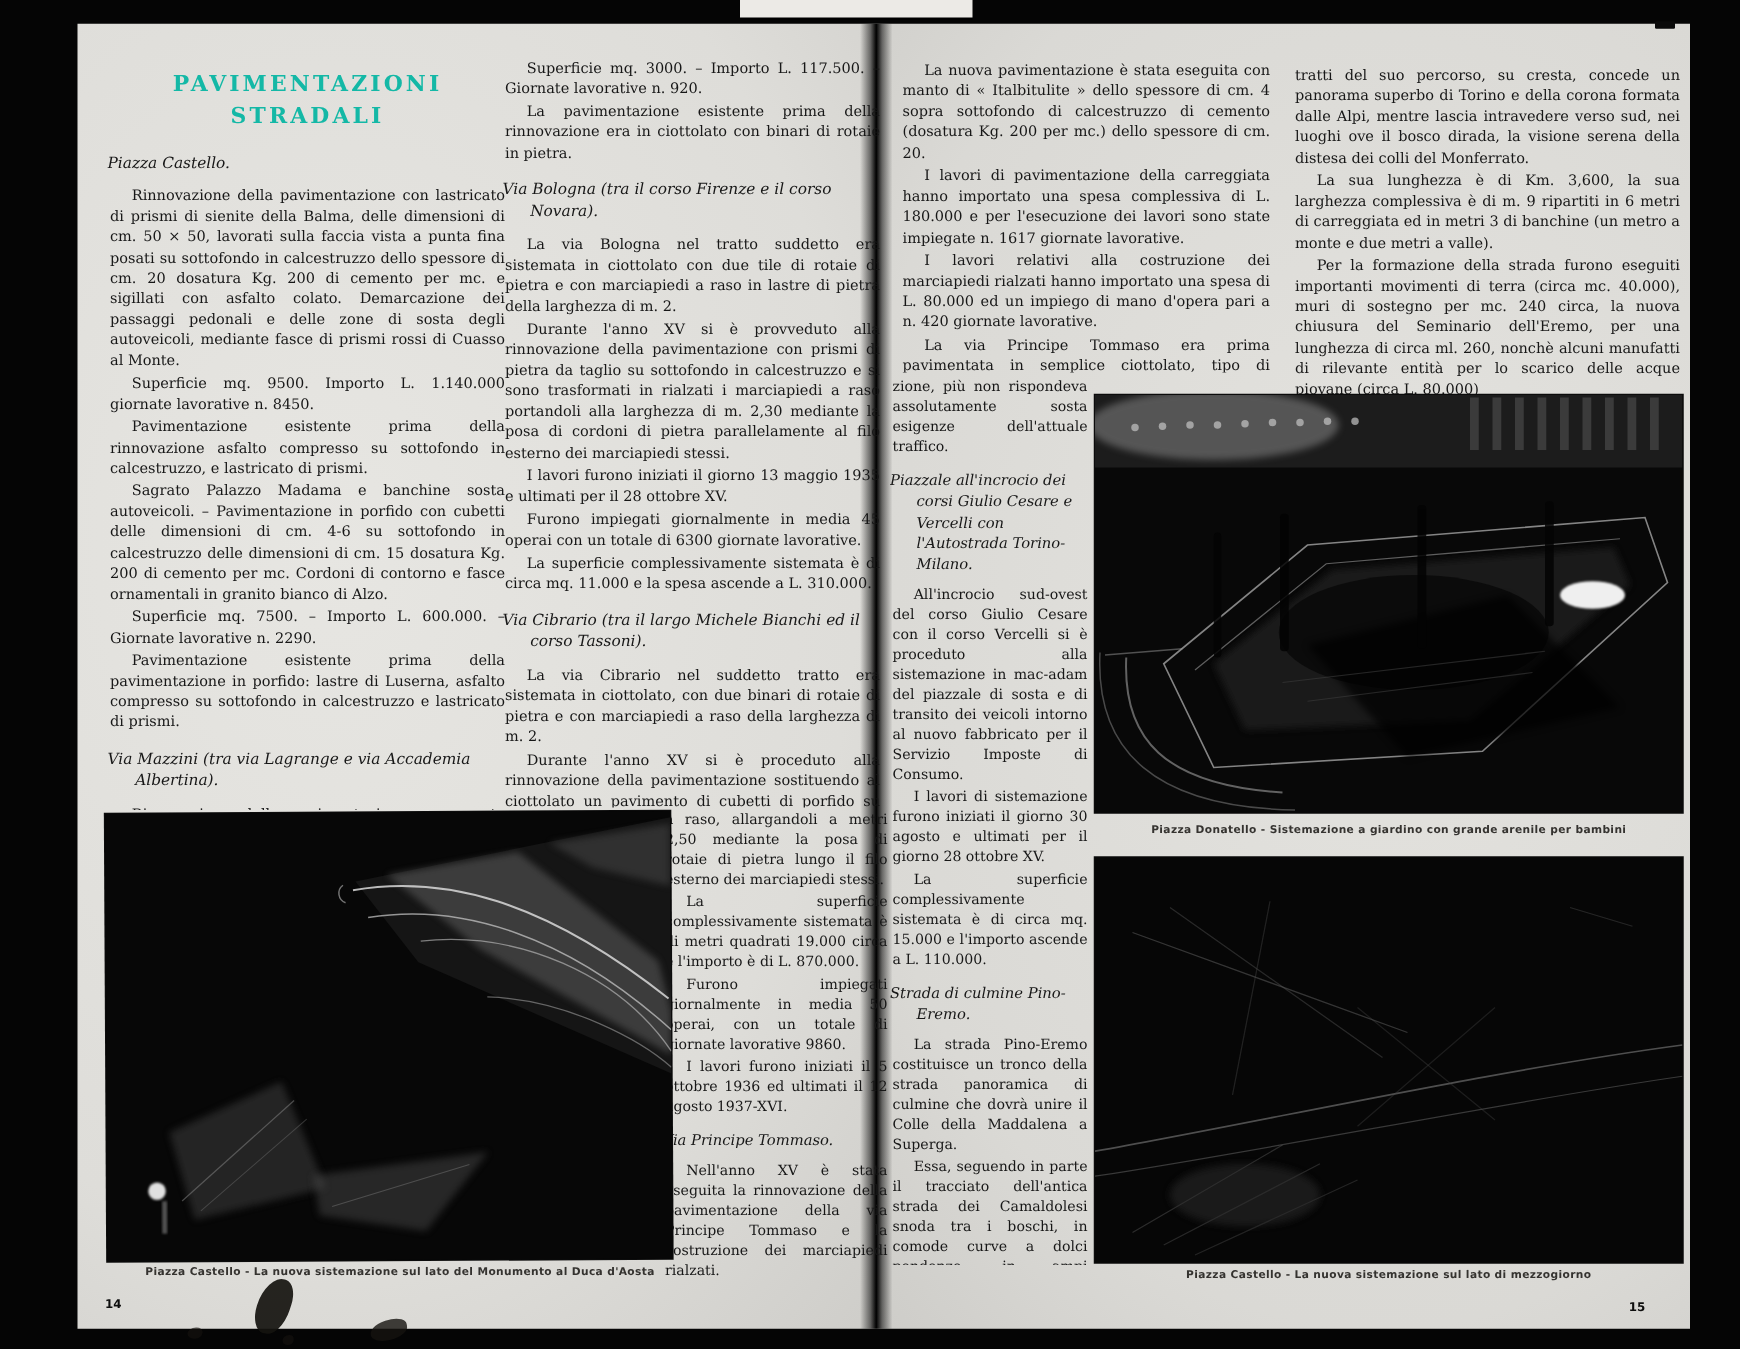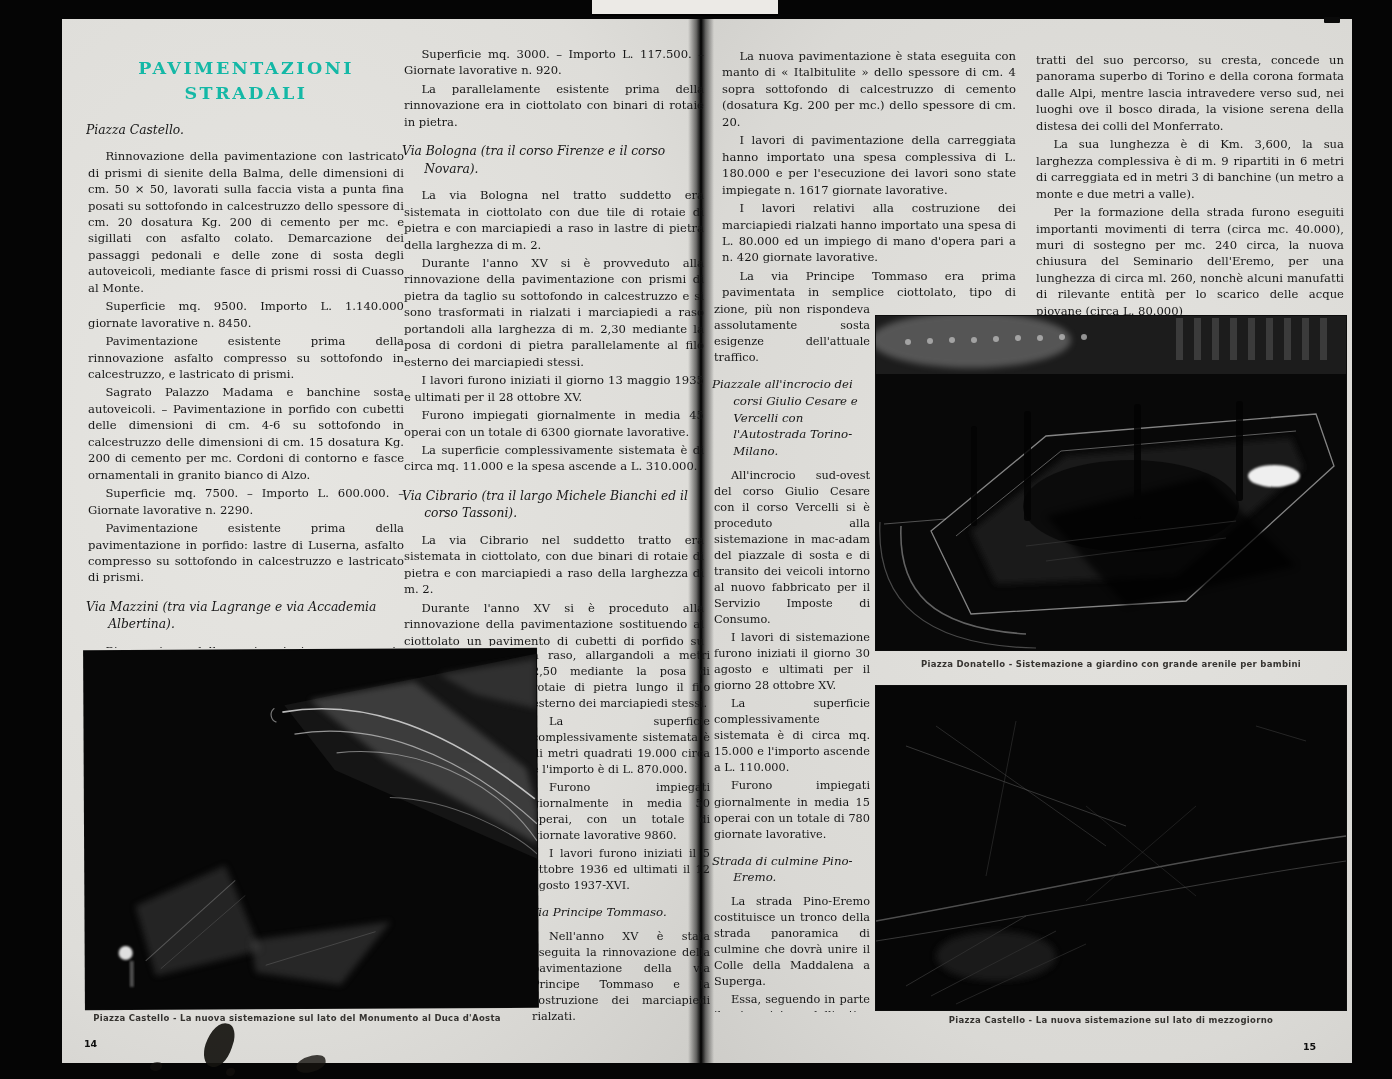--- a/index.html
+++ b/index.html
@@ -52,21 +52,21 @@
   
   .photo{position:absolute;display:block;background:#070707;}
   .photo-1{left:85px;top:650px;width:452px;height:358px;transform:rotate(-.3deg);box-shadow:0 0 0 1px #0c0c0c;}
   .photo-2{left:876px;top:316px;width:470px;height:334px;box-shadow:0 0 0 1px #0c0c0c;}
   .photo-3{left:876px;top:686px;width:470px;height:324px;box-shadow:0 0 0 1px #0c0c0c;}
   .caption{
     position:absolute;font-family:"DejaVu Sans","Liberation Sans",sans-serif;
     font-weight:bold;font-size:8.5px;letter-spacing:.3px;color:#23211e;
     text-align:center;opacity:.9;
   }
-  .caption-1{left:71px;top:1013px;width:452px;}
+  .caption-1{left:94px;top:1013px;width:452px;}
   .caption-2{left:876px;top:659px;width:470px;}
   .caption-3{left:876px;top:1015px;width:470px;text-align:center;}
 
   .pagenum{
     position:absolute;font-family:"DejaVu Sans","Liberation Sans",sans-serif;
     font-weight:bold;font-size:9.5px;color:#0e0e0e;
   }
   .pagenum-left{left:84px;top:1038px;}
   .pagenum-right{left:1303px;top:1041px;}
 </style>
@@ -91,21 +91,21 @@
     <p class="blk para">Pavimentazione esistente prima della rinnovazione asfalto compresso su sottofondo in calcestruzzo, e lastricato di prismi.</p>
     <p class="blk para">Sagrato Palazzo Madama e banchine sosta autoveicoli. – Pavimentazione in porfido con cubetti delle dimensioni di cm. 4-6 su sottofondo in calcestruzzo delle dimensioni di cm. 15 dosatura Kg. 200 di cemento per mc. Cordoni di contorno e fasce ornamentali in granito bianco di Alzo.</p>
     <p class="blk para">Superficie mq. 7500. – Importo L. 600.000. – Giornate lavorative n. 2290.</p>
     <p class="blk para">Pavimentazione esistente prima della pavimentazione in porfido: lastre di Luserna, asfalto compresso su sottofondo in calcestruzzo e lastricato di prismi.</p>
     <p class="blk heading">Via Mazzini (tra via Lagrange e via Accademia Albertina).</p>
     <p class="blk para">Rinnovazione della pavimentazione con manto bituminoso dello spessore di cm. 4 su sottofondo in calcestruzzo dello spessore di cm. 20 dosatura Kg. 200 di cemento per mc.</p>
   </div>
 
 <div class="column" style="left:402px;top:44px;width:304px;height:602px;">
     <p class="blk para">Superficie mq. 3000. – Importo L. 117.500. – Giornate lavorative n. 920.</p>
-    <p class="blk para">La parallelamente esistente prima della rinnovazione era in ciottolato con binari di rotaie in pietra.</p>
+    <p class="blk para">La pavimentazione esistente prima della rinnovazione era in ciottolato con binari di rotaie in pietra.</p>
     <p class="blk heading">Via Bologna (tra il corso Firenze e il corso Novara).</p>
     <p class="blk para">La via Bologna nel tratto suddetto era sistemata in ciottolato con due tile di rotaie di pietra e con marciapiedi a raso in lastre di pietra della larghezza di m. 2.</p>
     <p class="blk para">Durante l'anno XV si è provveduto alla rinnovazione della pavimentazione con prismi di pietra da taglio su sottofondo in calcestruzzo e si sono trasformati in rialzati i marciapiedi a raso portandoli alla larghezza di m. 2,30 mediante la posa di cordoni di pietra parallelamente al filo esterno dei marciapiedi stessi.</p>
     <p class="blk para">I lavori furono iniziati il giorno 13 maggio 1935 e ultimati per il 28 ottobre XV.</p>
     <p class="blk para">Furono impiegati giornalmente in media 45 operai con un totale di 6300 giornate lavorative.</p>
     <p class="blk para">La superficie complessivamente sistemata è di circa mq. 11.000 e la spesa ascende a L. 310.000.</p>
     <p class="blk heading">Via Cibrario (tra il largo Michele Bianchi ed il corso Tassoni).</p>
     <p class="blk para">La via Cibrario nel suddetto tratto era sistemata in ciottolato, con due binari di rotaie di pietra e con marciapiedi a raso della larghezza di m. 2.</p>
     <p class="blk para">Durante l'anno XV si è proceduto alla rinnovazione della pavimentazione sostituendo al ciottolato un pavimento di cubetti di porfido su sottofondo di calcestruzzo e si sono mezzogiorno in rialzati i marciapiedi</p>
   </div>
@@ -125,21 +125,20 @@
     <p class="blk para">I lavori relativi alla costruzione dei marciapiedi rialzati hanno importato una spesa di L. 80.000 ed un impiego di mano d'opera pari a n. 420 giornate lavorative.</p>
     <p class="blk para">La via Principe Tommaso era prima pavimentata in semplice ciottolato, tipo di pavimentazione questo che, anche in relazione al cattivo stato di conserva-</p>
   </div>
 
 <div class="column narrow" style="left:712px;top:300px;width:160px;height:712px;">
     <p class="blk cont">zione, più non rispondeva assolutamente sosta esigenze dell'attuale traffico.</p>
     <p class="blk heading">Piazzale all'incrocio dei corsi Giulio Cesare e Vercelli con l'Autostrada Torino-Milano.</p>
     <p class="blk para">All'incrocio sud-ovest del corso Giulio Cesare con il corso Vercelli si è proceduto alla sistemazione in mac-adam del piazzale di sosta e di transito dei veicoli intorno al nuovo fabbricato per il Servizio Imposte di Consumo.</p>
     <p class="blk para">I lavori di sistemazione furono iniziati il giorno 30 agosto e ultimati per il giorno 28 ottobre XV.</p>
     <p class="blk para">La superficie complessivamente sistemata è di circa mq. 15.000 e l'importo ascende a L. 110.000.</p>
-    <p class="blk para">Furono impiegati giornalmente in media 15 operai con un totale di 780 giornate lavorative.</p>
     <p class="blk heading">Strada di culmine Pino-Eremo.</p>
     <p class="blk para">La strada Pino-Eremo costituisce un tronco della strada panoramica di culmine che dovrà unire il Colle della Maddalena a Superga.</p>
     <p class="blk para">Essa, seguendo in parte il tracciato dell'antica strada dei Camaldolesi snoda tra i boschi, in comode curve a dolci pendenze, in ampi rettilinei, ed in molti</p>
   </div>
 
 <div class="column" style="left:1034px;top:50px;width:312px;height:266px;">
     <p class="blk cont">tratti del suo percorso, su cresta, concede un panorama superbo di Torino e della corona formata dalle Alpi, mentre lascia intravedere verso sud, nei luoghi ove il bosco dirada, la visione serena della distesa dei colli del Monferrato.</p>
     <p class="blk para">La sua lunghezza è di Km. 3,600, la sua larghezza complessiva è di m. 9 ripartiti in 6 metri di carreggiata ed in metri 3 di banchine (un metro a monte e due metri a valle).</p>
     <p class="blk para">Per la formazione della strada furono eseguiti importanti movimenti di terra (circa mc. 40.000), muri di sostegno per mc. 240 circa, la nuova chiusura del Seminario dell'Eremo, per una lunghezza di circa ml. 260, nonchè alcuni manufatti di rilevante entità per lo scarico delle acque piovane (circa L. 80.000)</p>
   </div>

